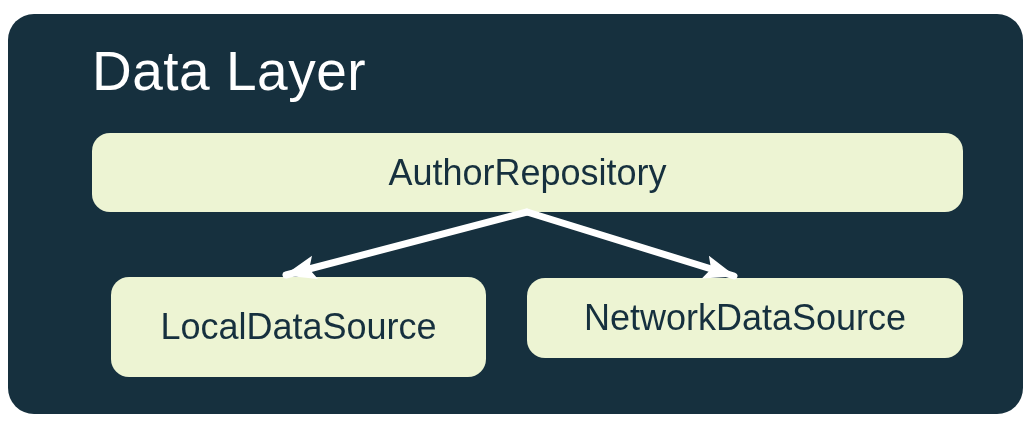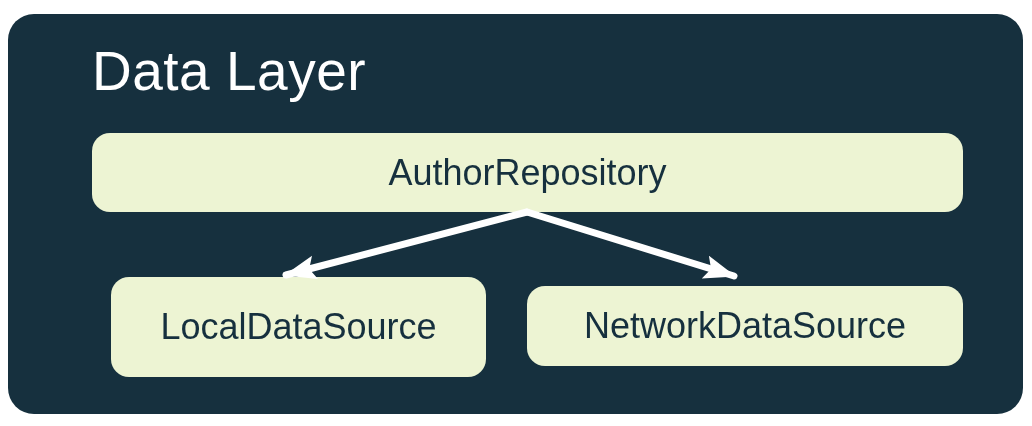--- a/index.html
+++ b/index.html
@@ -47,21 +47,21 @@
     display: flex;
     align-items: center;
     justify-content: center;
     color: var(--node-text);
     font-size: 36px;
     font-weight: 400;
     white-space: nowrap;
   }
   .node-repository { left: 84px;  top: 119px; width: 871px; height: 79px; }
   .node-local      { left: 103px;  top: 263px; width: 375px; height: 100px; }
-  .node-network    { left: 519px; top: 272px; width: 436px; height: 80px; }
+  .node-network    { left: 519px; top: 264px; width: 436px; height: 80px; }
   .arrows {
     position: absolute;
     left: 0; top: 0;
     width: 1015px; height: 400px;
     pointer-events: none;
   }
   .arrow-line { stroke: var(--arrow); stroke-width: 7; stroke-linecap: round; fill: none; }
   .arrow-head { fill: var(--arrow); }
 </style>
 </head>

